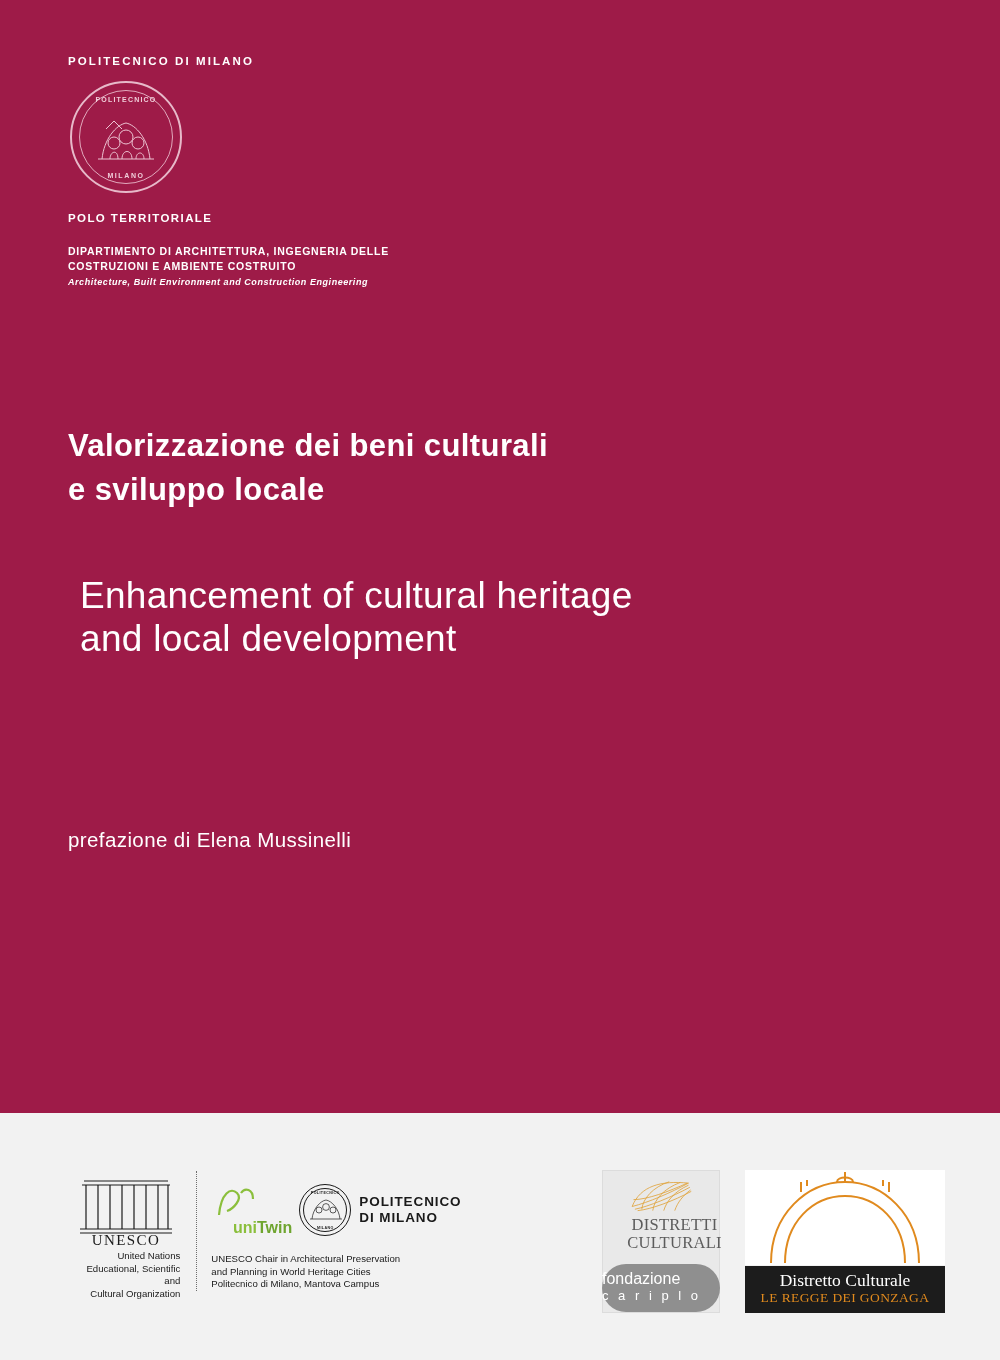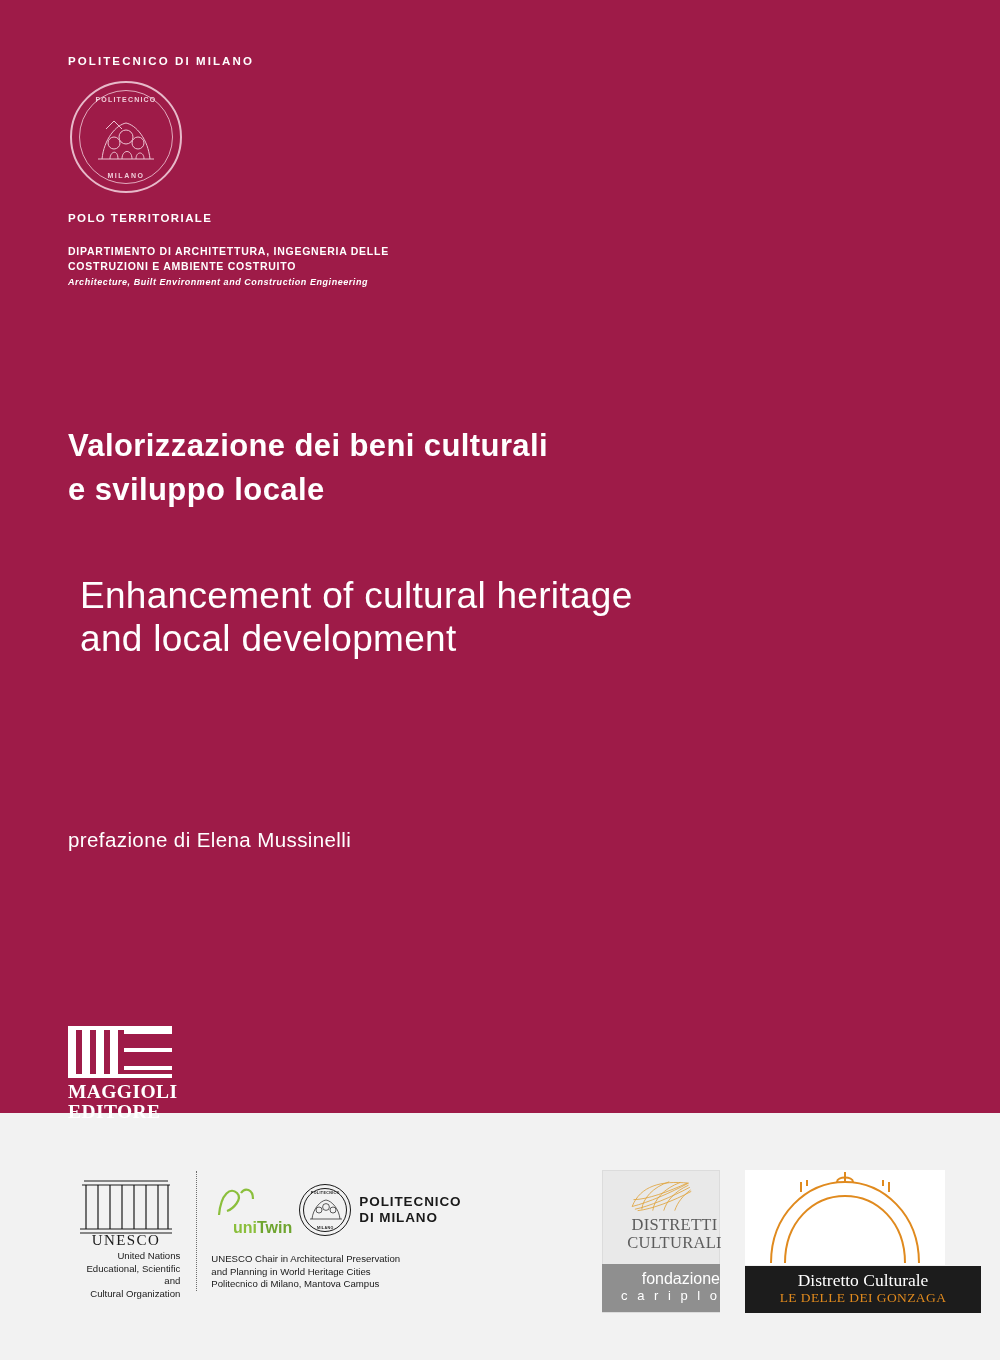--- a/index.html
+++ b/index.html
@@ -270,44 +270,45 @@
     font-family: "Liberation Serif", serif;
     font-size: 16.5px;
     line-height: 18px;
     color: #5c5c5c;
     text-align: center;
     letter-spacing: 0.3px;
     margin-left: 27px;
   }
   .distretti .cariplo {
     margin-top: 12px;
-    text-align: right;
+    text-align: left;
     color: #ffffff;
     background: #8f8f8f;
     width: 118px;
     padding: 6px 0 8px 0;
+    border-radius: 24px;
   }
   .distretti .cariplo .l1 { font-size: 16px; line-height: 18px; }
   .distretti .cariplo .l2 { font-size: 13px; letter-spacing: 3px; line-height: 16px; }
 
   .regge {
     position: absolute;
     left: 745px; top: 57px;
     width: 200px;
     height: 143px;
   }
   .regge .dome-wrap {
     height: 95px;
     background: #ffffff;
     position: relative;
   }
   .regge .label {
     position: absolute;
     left: 0; bottom: 0;
-    width: 236px;
+    width: 200px;
     background: #1c1c1c;
     text-align: center;
     padding: 5px 0 7px 0;
   }
   .regge .label .l1 {
     color: #ffffff;
     font-family: "Liberation Serif", serif;
     font-size: 17.5px;
     line-height: 19px;
   }
@@ -368,35 +369,20 @@
     <h2 class="title-en">
       <span>Enhancement of cultural heritage</span><br>
       <span>and local development</span>
     </h2>
   </div>
 
   <div class="credits">
     <p class="preface">prefazione di Elena Mussinelli</p>
   </div>
 
-  <div class="maggioli">
-    <div class="mark">
-      <div class="bar" style="left:0;top:0;width:104px;height:4px;"></div>
-      <div class="bar" style="left:0;top:48px;width:104px;height:4px;"></div>
-      <div class="bar" style="left:0;top:4px;width:8px;height:44px;"></div>
-      <div class="bar" style="left:14px;top:4px;width:8px;height:44px;"></div>
-      <div class="bar" style="left:28px;top:4px;width:8px;height:44px;"></div>
-      <div class="bar" style="left:42px;top:4px;width:8px;height:44px;"></div>
-      <div class="bar" style="left:56px;top:4px;width:48px;height:4px;"></div>
-      <div class="bar" style="left:56px;top:22px;width:48px;height:4px;"></div>
-      <div class="bar" style="left:56px;top:40px;width:48px;height:4px;"></div>
-    </div>
-    <div class="name">MAGGIOLI</div>
-    <div class="sub">EDITORE</div>
-  </div>
 
   <div class="partners">
 
     <div class="unesco-block">
       <div class="unesco-temple">
         <svg class="temple-svg" width="104" height="76" viewBox="0 0 104 76">
           <g stroke="#1a1a1a" stroke-width="1.2" fill="none">
             <path d="M8 14 L96 14"></path>
             <path d="M12 14 L12 58"></path>
             <path d="M24 14 L24 58"></path>
@@ -490,18 +476,18 @@
             <path d="M100 12 L100 2"></path>
             <path d="M92 12 C92 6, 108 6, 108 12"></path>
             <path d="M56 22 L56 12 M62 16 L62 10"></path>
             <path d="M144 22 L144 12 M138 16 L138 10"></path>
             <path d="M40 93 C40 52, 68 26, 100 26 C132 26, 160 52, 160 93"></path>
           </g>
         </svg>
       </div>
       <div class="label">
         <div class="l1">Distretto Culturale</div>
-        <div class="l2">LE DELLE DEI GONZAGA</div>
+        <div class="l2">LE REGGE DEI GONZAGA</div>
       </div>
     </div>
 
   </div>
 </div>
 
 </body></html>

